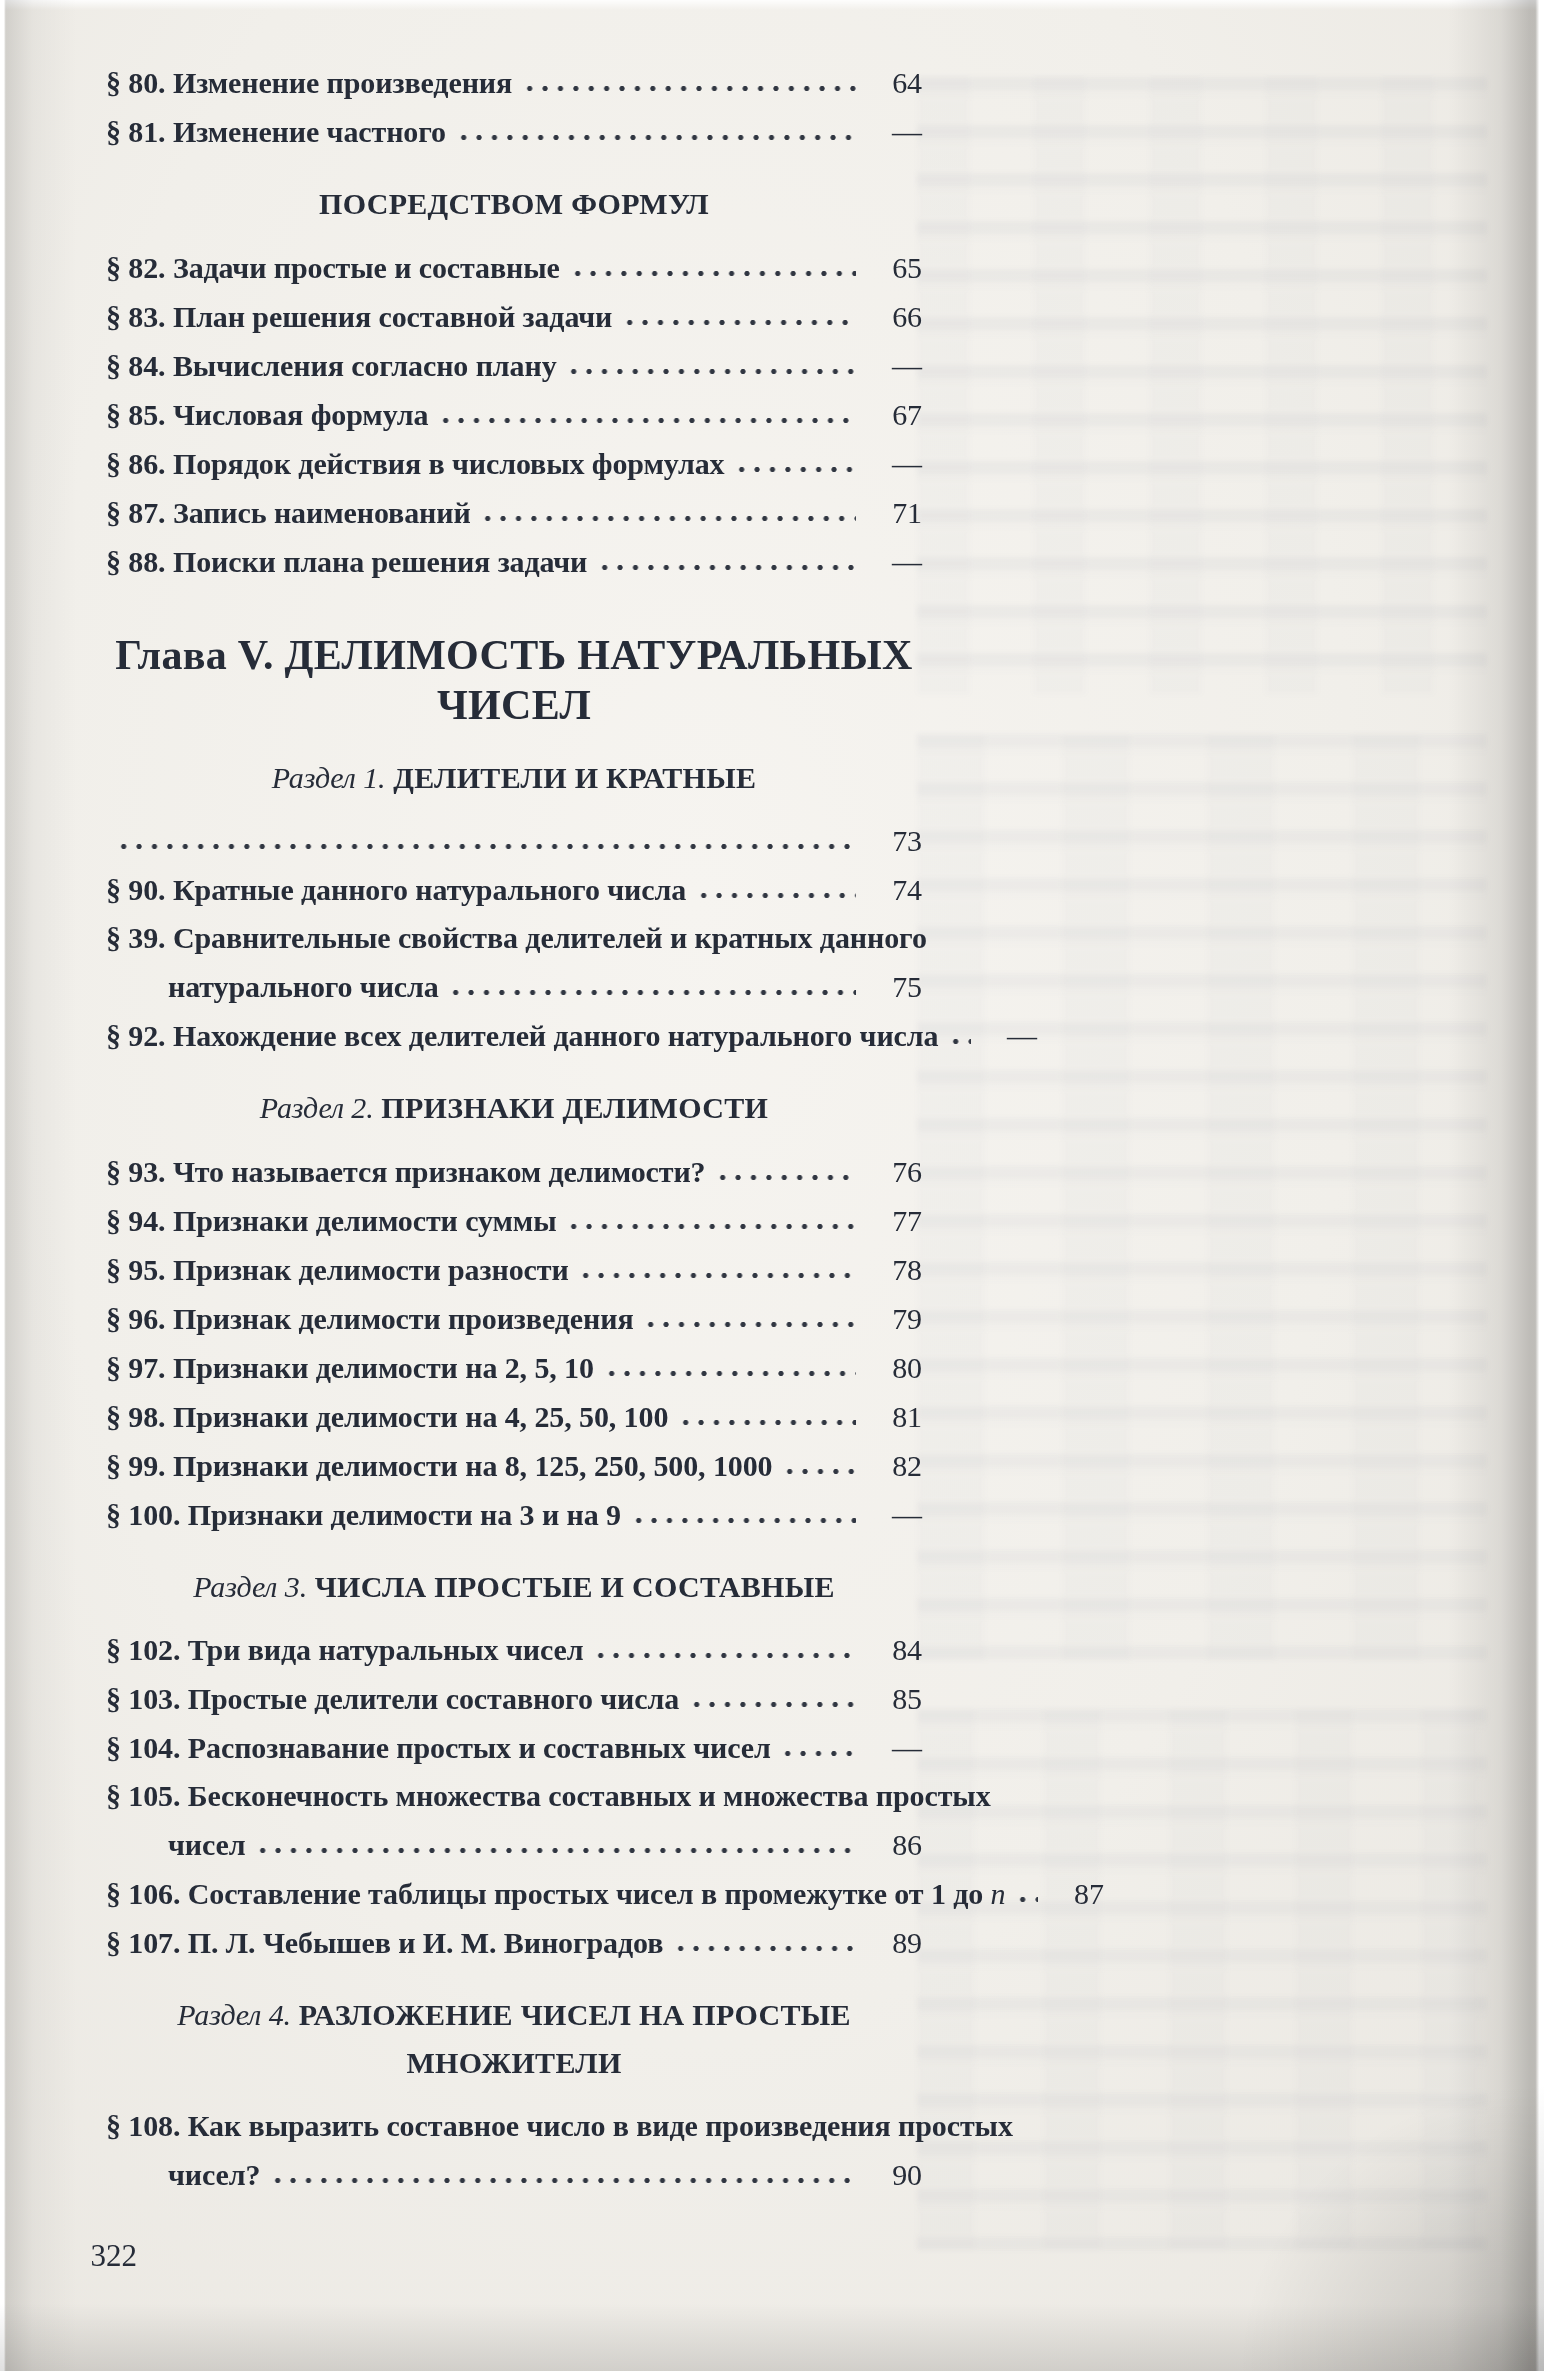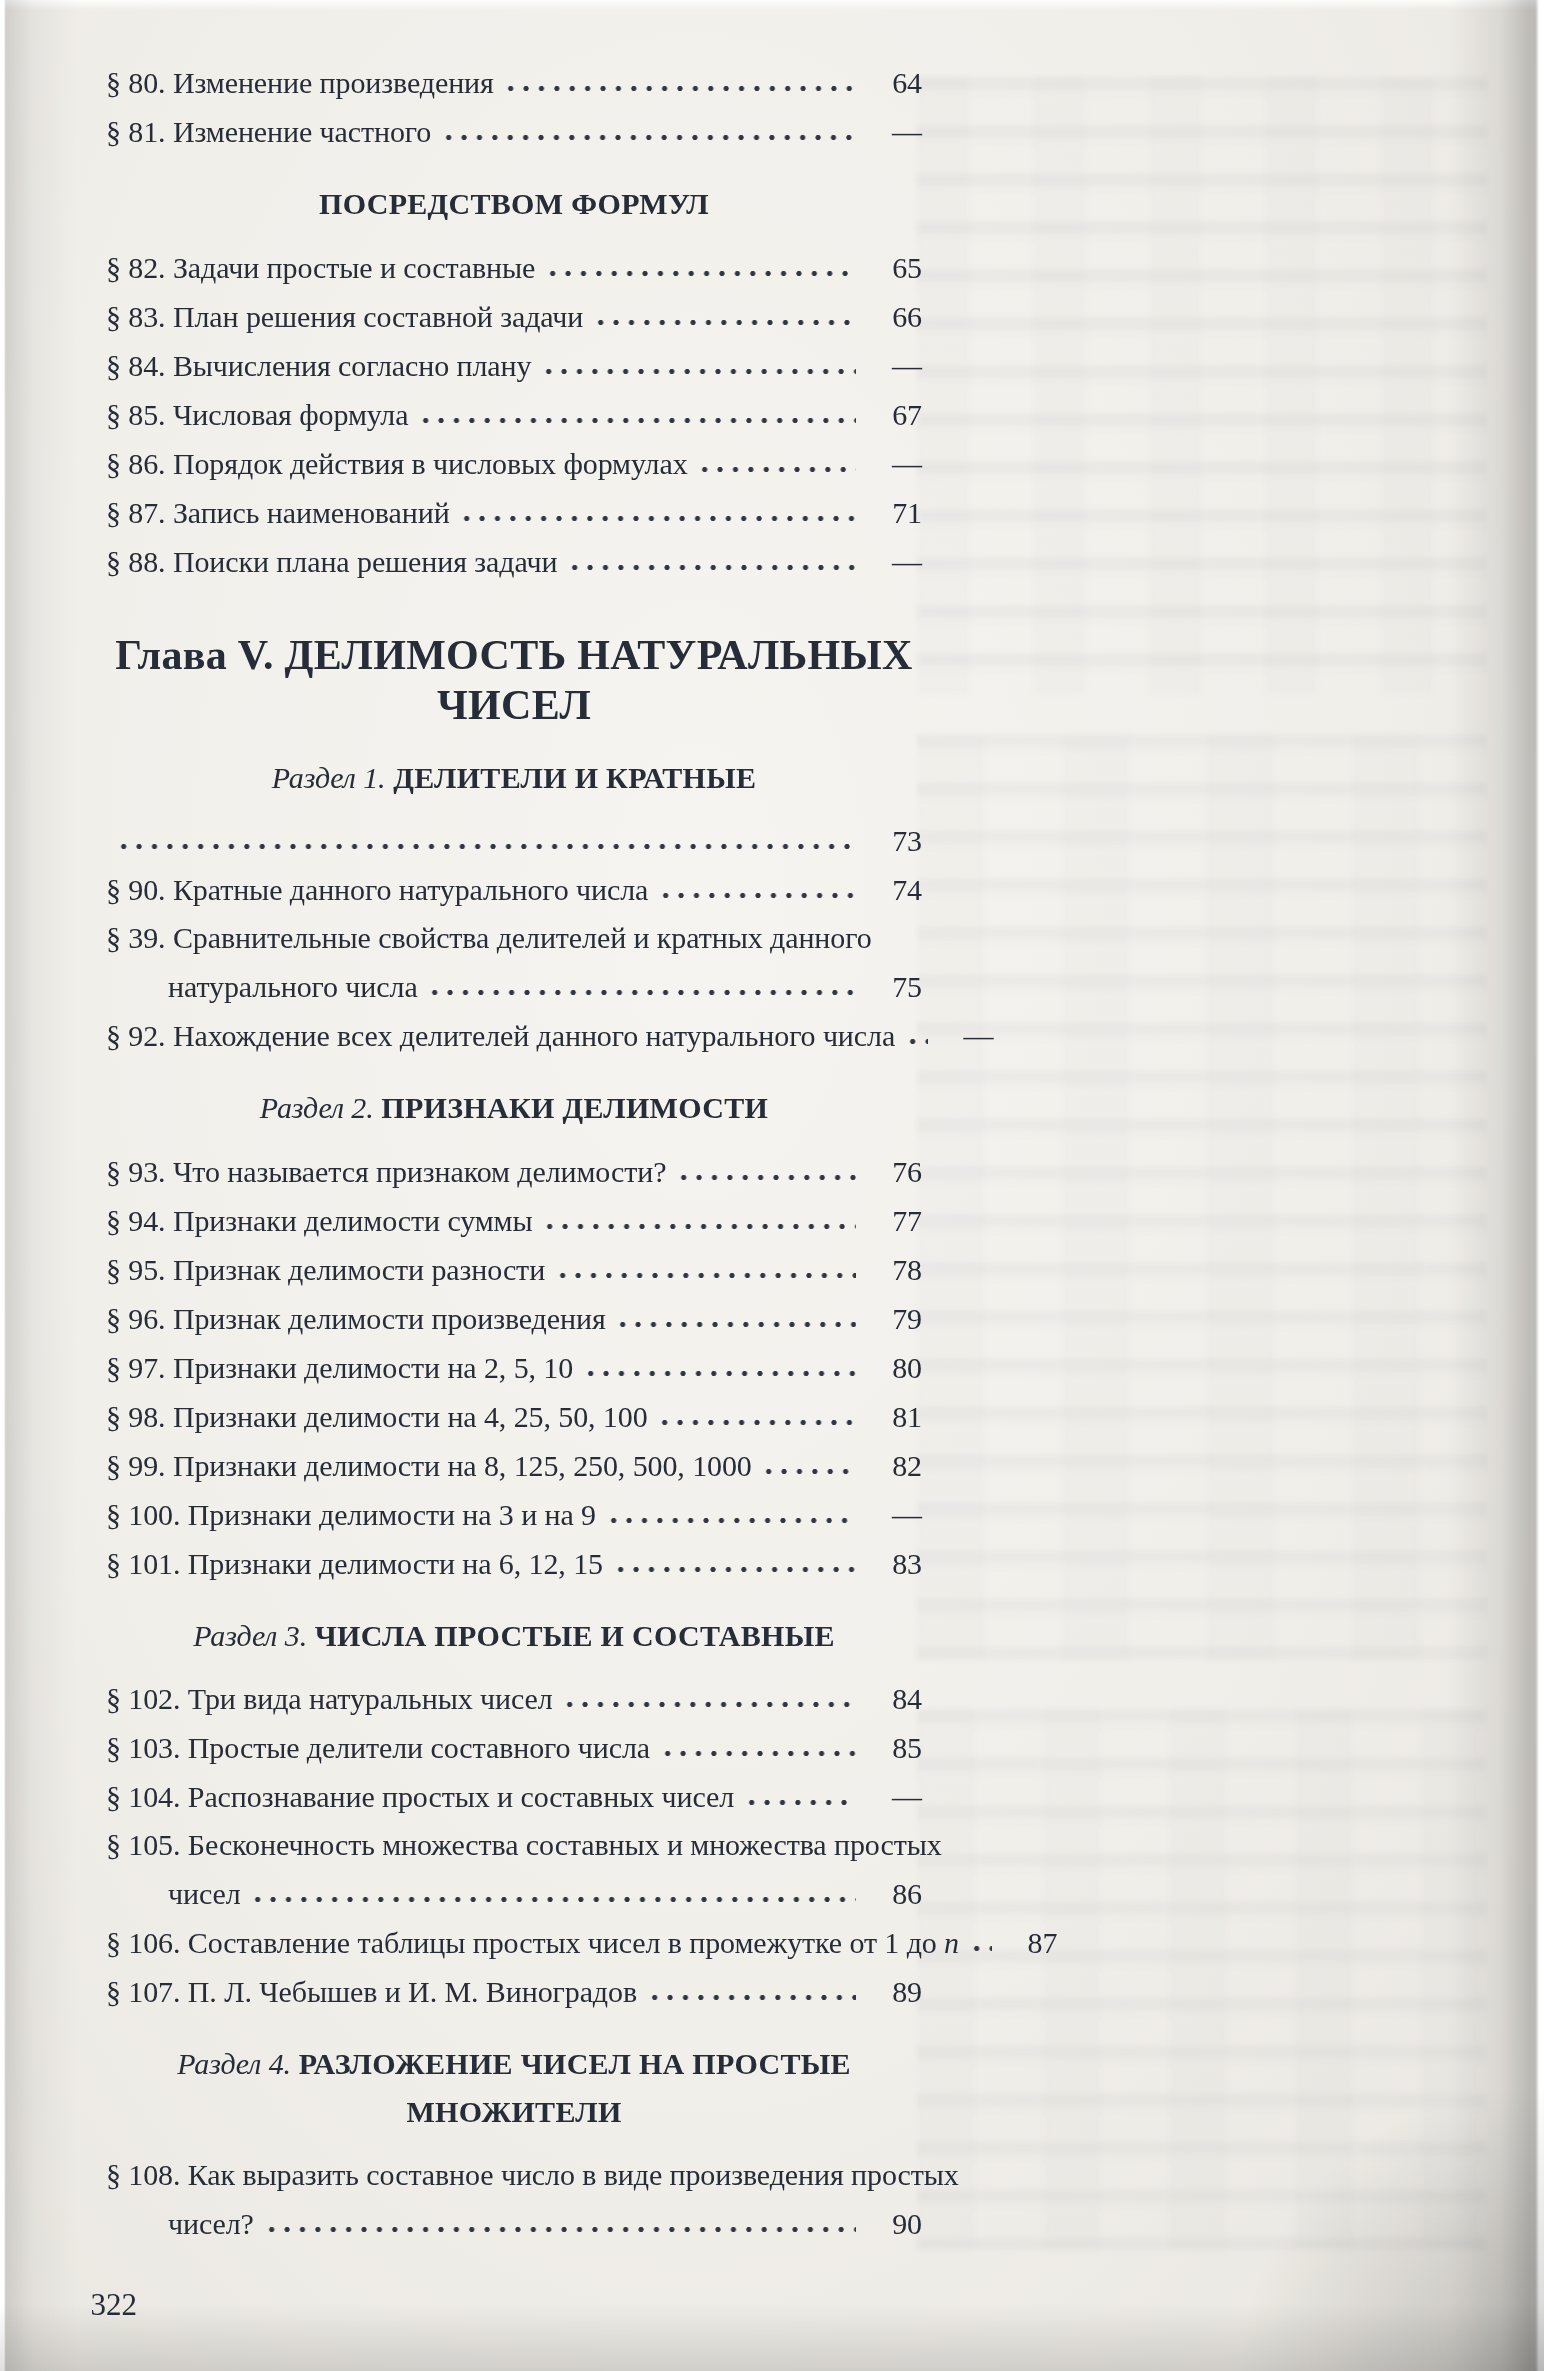--- a/index.html
+++ b/index.html
@@ -55,21 +55,21 @@
   .content {
     position: absolute;
     left: 106px;
     top: 58px;
     width: 816px;
     font-size: 30px;
     letter-spacing: -0.1px;
   }
 
   .row { display: flex; align-items: baseline; line-height: 48px; min-height: 48px; }
-  .row .t { white-space: pre; flex: 0 0 auto; }
+  .row .t { white-space: pre; flex: 0 0 auto; font-weight: bold; }
   .row.cont { padding-left: 62px; justify-content: center; }
   .em-var { font-style: italic; white-space: pre; }
 
   .dots {
     flex: 1 1 0;
     min-width: 23px;
     height: 35px;
     margin: 0 7.7px 0 9.7px;
     background-image: radial-gradient(circle, rgba(38,44,56,.95) 2.2px, rgba(38,44,56,0) 2.9px);
     background-size: 15.4px 8.7px;
@@ -214,25 +214,20 @@
         <div class="row">
           <span class="t">§ 99. Признаки делимости на 8, 125, 250, 500, 1000</span>
           <span class="dots"></span>
           <span class="pg">82</span>
         </div>
         <div class="row">
           <span class="t">§ 100. Признаки делимости на 3 и на 9</span>
           <span class="dots"></span>
           <span class="pg">—</span>
         </div>
-        <div class="row">
-          <span class="t">§ 101. Признаки делимости на 6, 12, 15</span>
-          <span class="dots"></span>
-          <span class="pg">83</span>
-        </div>
         <div class="section">
           <div class="hline"><span class="prefix">Раздел 3.</span><span class="cap">ЧИСЛА ПРОСТЫЕ И СОСТАВНЫЕ</span></div>
         </div>
         <div class="row">
           <span class="t">§ 102. Три вида натуральных чисел</span>
           <span class="dots"></span>
           <span class="pg">84</span>
         </div>
         <div class="row">
           <span class="t">§ 103. Простые делители составного числа</span>

